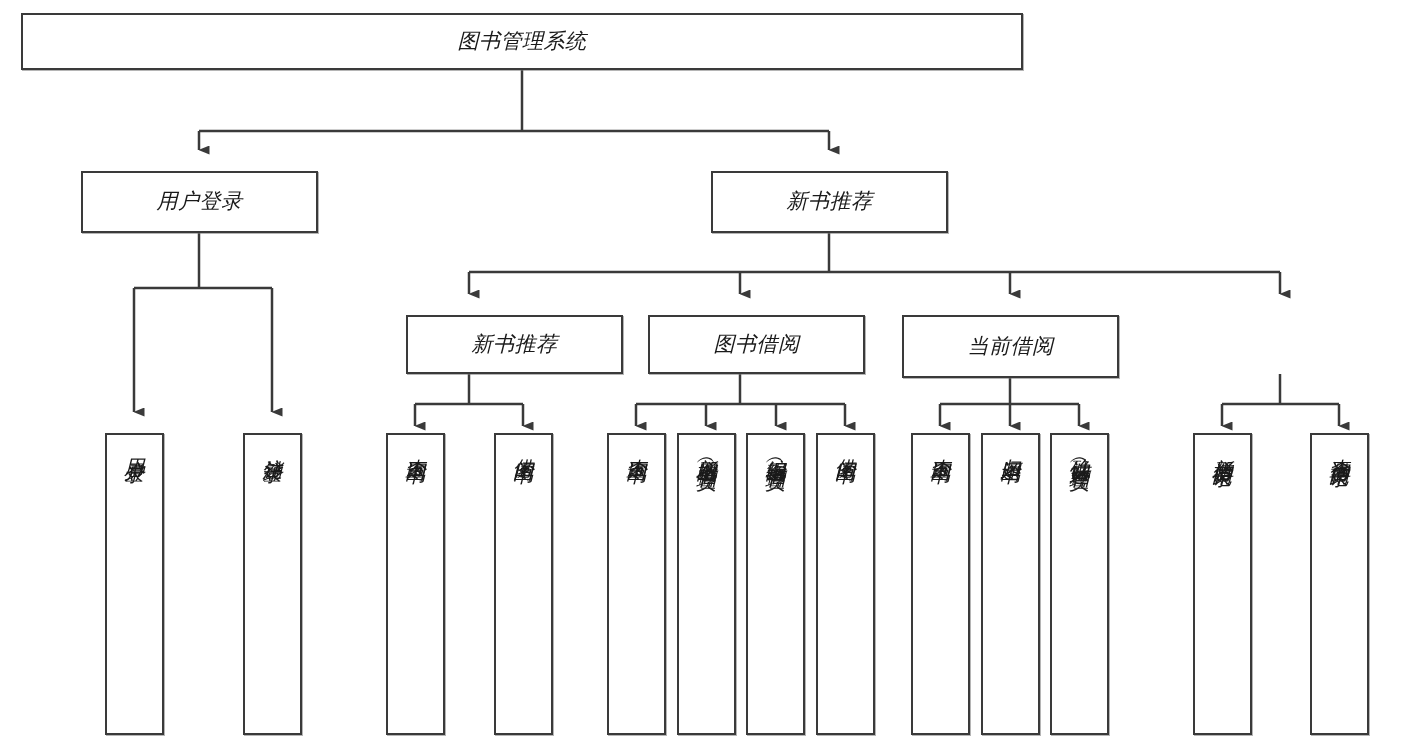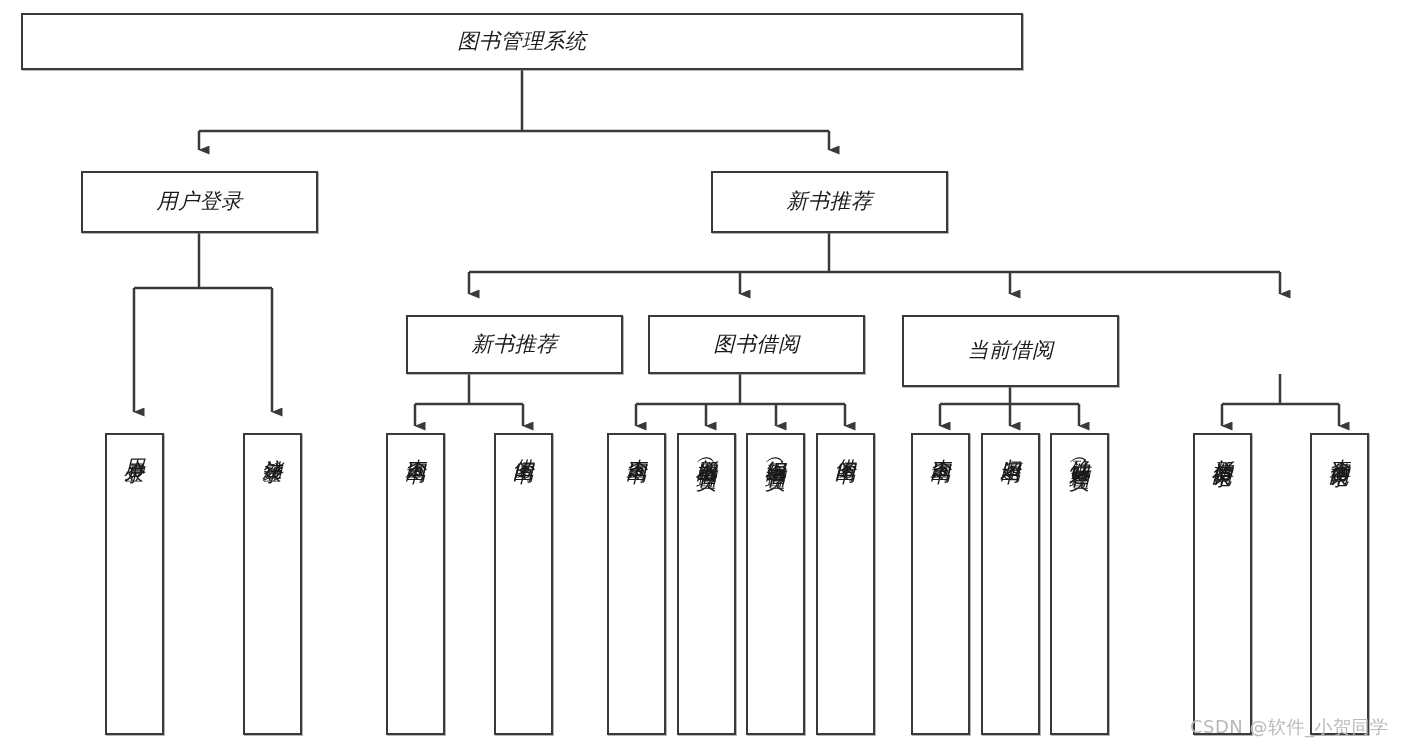--- a/index.html
+++ b/index.html
@@ -135,21 +135,21 @@
   <div class="node-box" style="left:711px; top:171px; width:237px; height:62px;">
     <span class="node-label">新书推荐</span>
   </div>
 
   <div class="node-box" style="left:361px; top:315px; width:217px; height:59px;margin-left:45px;">
     <span class="node-label">新书推荐</span>
   </div>
   <div class="node-box" style="left:648px; top:315px; width:217px; height:59px;">
     <span class="node-label">图书借阅</span>
   </div>
-  <div class="node-box" style="left:902px; top:315px; width:217px; height:72px;">
+  <div class="node-box" style="left:902px; top:315px; width:217px; height:63px;">
     <span class="node-label">当前借阅</span>
   </div>
 
   <div class="node-box vertical" style="left:105px; top:433px; width:59px; height:302px;">
     <span class="node-label">用户登录</span>
   </div>
   <div class="node-box vertical" style="left:243px; top:433px; width:59px; height:302px;">
     <span class="node-label">注销登录</span>
   </div>
 
@@ -183,15 +183,14 @@
     <span class="node-label">确认归还（管理员）</span>
   </div>
 
   <div class="node-box vertical" style="left:1193px; top:433px; width:59px; height:302px;">
     <span class="node-label">新增借阅记录</span>
   </div>
   <div class="node-box vertical" style="left:1310px; top:433px; width:59px; height:302px;">
     <span class="node-label">查询借阅记录</span>
   </div>
 
-  <div class="watermark" style="left:1190px; top:715px;">CSDN @软件_小贺同学</div>
 
 </div>
 
 </body></html>

